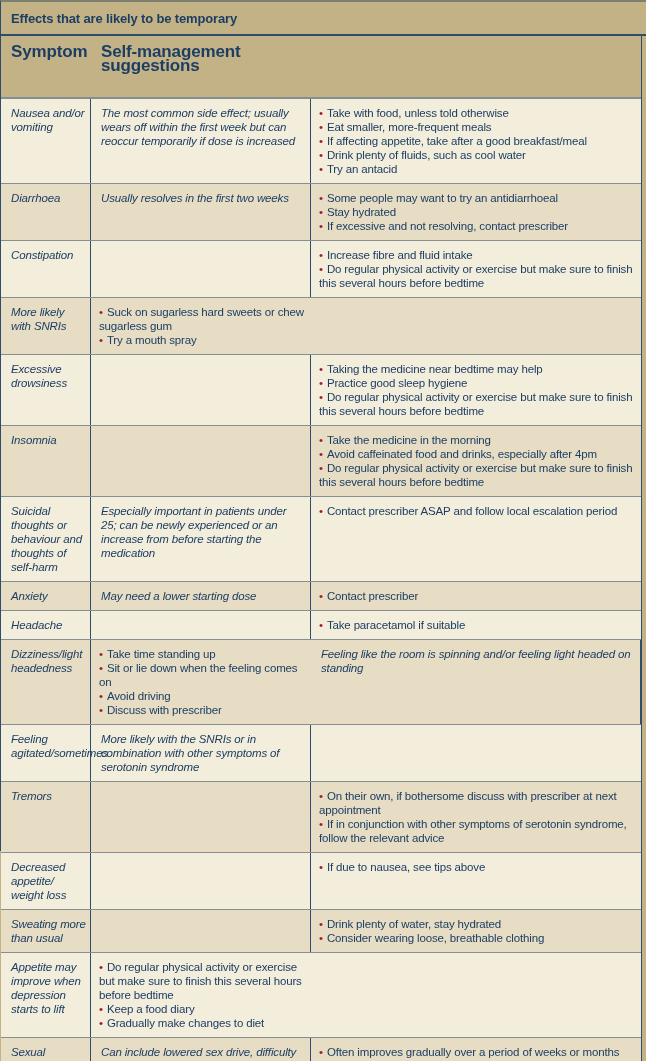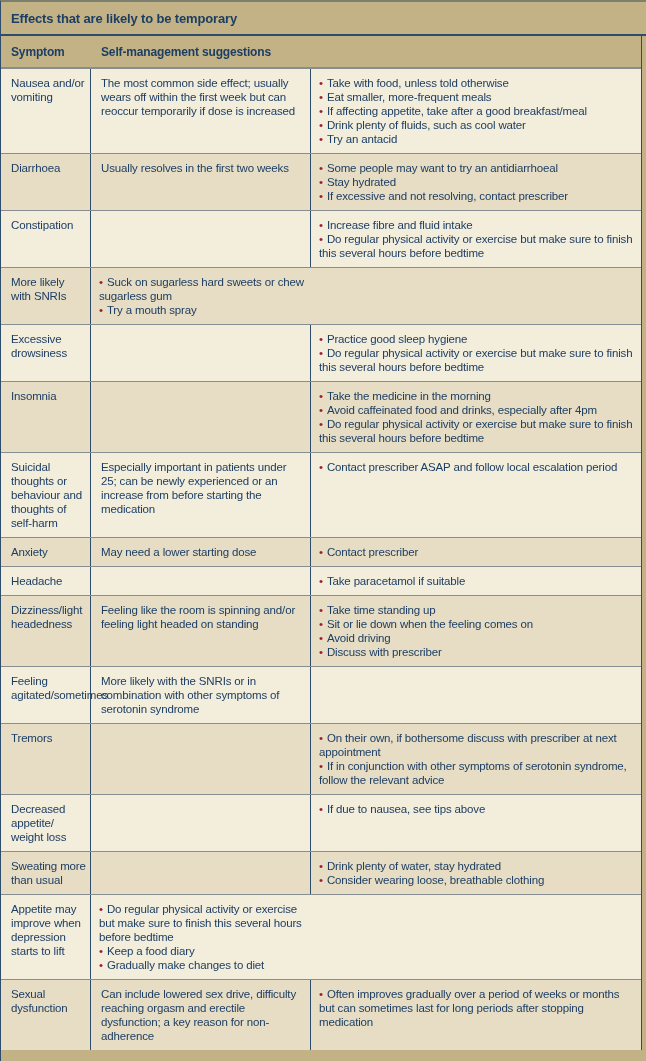--- a/index.html
+++ b/index.html
@@ -19,21 +19,21 @@
     letter-spacing: -0.15px;
   }
   body {
     height: 1061px;
     overflow: hidden;
     background: var(--header-bg);
     color: var(--text);
   }
   .page {
     width: 646px;
-    height: 1061px;
+    height: 851px;
     border-top: 2px solid var(--top-line);
     border-left: 1px solid var(--column-line);
   }
   .title-bar {
     width: 100%;
     height: 34px;
     background: var(--header-bg);
     border-bottom: 2px solid var(--column-line);
     display: flex;
     align-items: center;
@@ -52,34 +52,34 @@
   .grid-row {
     display: grid;
     grid-template-columns: 90px 220px 1fr;
   }
   .header-row {
     background: var(--header-bg);
     border-bottom: 2px solid var(--grid-line);
   }
   .header-row .cell {
     font-weight: bold;
-    font-size: 12px;
-    padding: 9px 8px 8px 10px;
+    font-size: 17px;
+    padding: 9px 8px 24px 10px;
   }
   .row { border-bottom: 1px solid var(--grid-line); }
   .row:last-child { border-bottom: none; }
   .row-odd  { background: var(--row-bg); }
   .row-even { background: var(--row-alt-bg); }
   .cell {
     font-size: 11.5px;
     line-height: 14px;
     color: var(--text);
     padding: 7px 6px 7px 10px;
   }
-  .cell.symptom, .cell.notes { border-right: 1px solid var(--column-line); }
+  .cell.symptom, .cell.notes { border-right: 1px solid var(--column-line); font-style: italic; }
   .cell.symptom { padding-right: 4px; }
   .cell.suggestions { padding-left: 8px; }
   .bullet-line { line-height: 14px; }
   .bullet {
     color: var(--bullet);
     font-size: 11.5px;
     margin-right: 4px;
   }
 </style>
 </head>
@@ -132,20 +132,21 @@
     <div class="cell suggestions">
             <div class="bullet-line"><span class="bullet">•</span><span>Suck on sugarless hard sweets or chew sugarless gum</span></div>
             <div class="bullet-line"><span class="bullet">•</span><span>Try a mouth spray</span></div>
           </div>
   </div>
 
   <div class="grid-row row row-odd">
     <div class="cell symptom">Excessive drowsiness</div>
     <div class="cell notes"></div>
     <div class="cell suggestions">
+            <div class="bullet-line"><span class="bullet">•</span><span>Taking the medicine near bedtime may help</span></div>
             <div class="bullet-line"><span class="bullet">•</span><span>Practice good sleep hygiene</span></div>
             <div class="bullet-line"><span class="bullet">•</span><span>Do regular physical activity or exercise but make sure to finish this several hours before bedtime</span></div>
           </div>
   </div>
 
   <div class="grid-row row row-even">
     <div class="cell symptom">Insomnia</div>
     <div class="cell notes"></div>
     <div class="cell suggestions">
             <div class="bullet-line"><span class="bullet">•</span><span>Take the medicine in the morning</span></div>
@@ -173,27 +174,27 @@
   <div class="grid-row row row-odd">
     <div class="cell symptom">Headache</div>
     <div class="cell notes"></div>
     <div class="cell suggestions">
             <div class="bullet-line"><span class="bullet">•</span><span>Take paracetamol if suitable</span></div>
           </div>
   </div>
 
   <div class="grid-row row row-even">
     <div class="cell symptom">Dizziness/light headedness</div>
-    <div class="cell notes">Feeling like the room is spinning and/or feeling light headed on standing</div>
     <div class="cell suggestions">
             <div class="bullet-line"><span class="bullet">•</span><span>Take time standing up</span></div>
             <div class="bullet-line"><span class="bullet">•</span><span>Sit or lie down when the feeling comes on</span></div>
             <div class="bullet-line"><span class="bullet">•</span><span>Avoid driving</span></div>
             <div class="bullet-line"><span class="bullet">•</span><span>Discuss with prescriber</span></div>
           </div>
+    <div class="cell notes">Feeling like the room is spinning and/or feeling light headed on standing</div>
   </div>
 
   <div class="grid-row row row-odd">
     <div class="cell symptom">Feeling agitated/sometimes</div>
     <div class="cell notes">More likely with the SNRIs or in combination with other symptoms of serotonin syndrome</div>
     <div class="cell suggestions"></div>
   </div>
 
   <div class="grid-row row row-even">
     <div class="cell symptom">Tremors</div>

